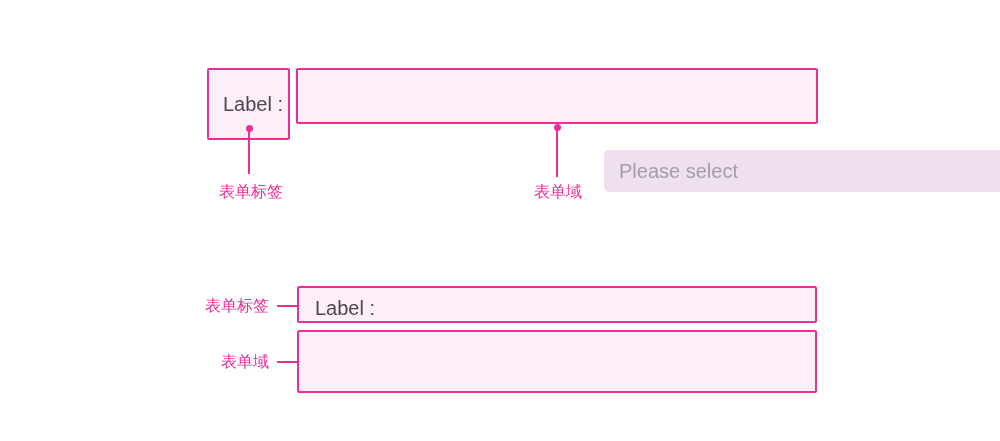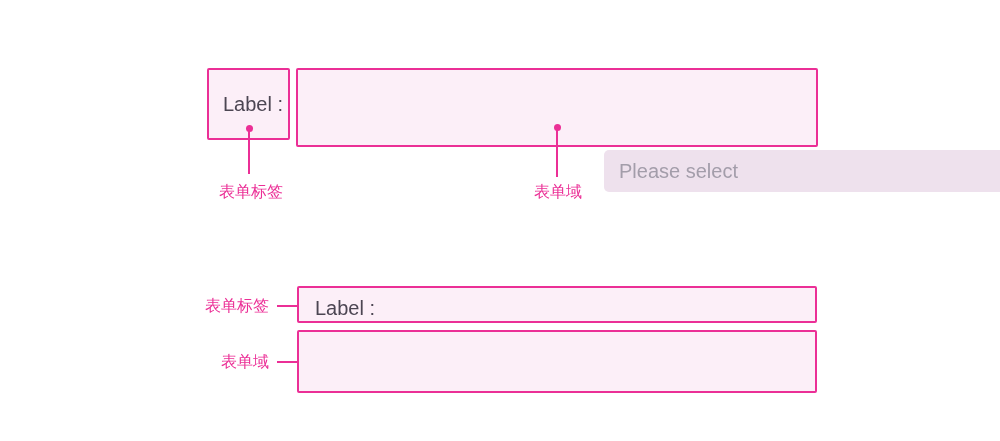--- a/index.html
+++ b/index.html
@@ -72,21 +72,21 @@
     font-size: 16px;
     line-height: 20px;
     white-space: nowrap;
   }
   .callout-text.center { transform: translateX(-50%); }
   .callout-text.right-edge { transform: translateX(-100%); }
 
   
   .h-label-box { left: 207px; top: 68px; width: 83px; height: 72px;
     display: flex; align-items: center; justify-content: flex-end; padding-right: 5px; }
-  .h-field-box { left: 296px; top: 68px; width: 522px; height: 79px; }
+  .h-field-box { left: 296px; top: 68px; width: 522px; height: 56px; }
   .h-select   { left: 306px; top: 80px; width: 491px; padding-left: 15px; }
 
   .h-dot-label { left: 245.5px; top: 124.5px; }
   .h-line-label { left: 248px; top: 128px; height: 46px; }
   .h-text-label { left: 251px; top: 182px; }
   .h-dot-field { left: 553.5px; top: 123.5px; }
   .h-line-field { left: 556px; top: 127px; height: 50px; }
   .h-text-field { left: 558px; top: 182px; }
 
   

